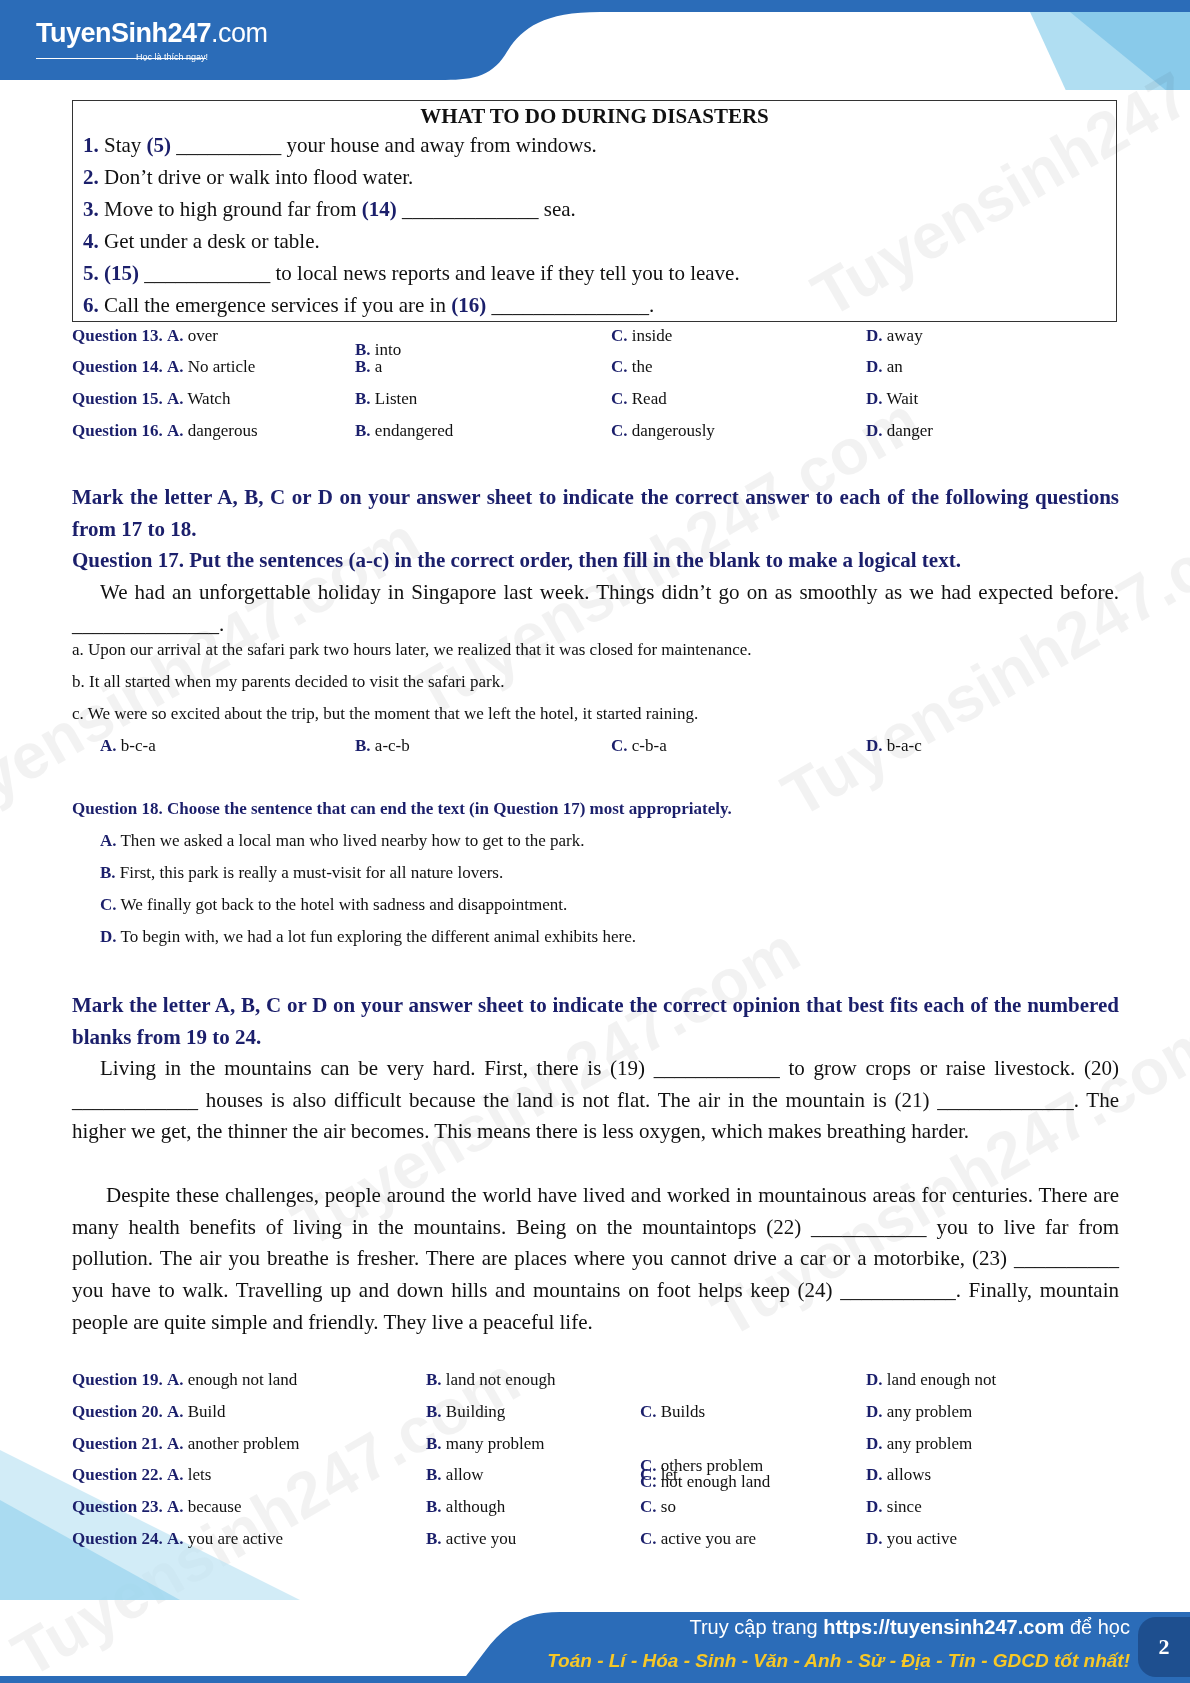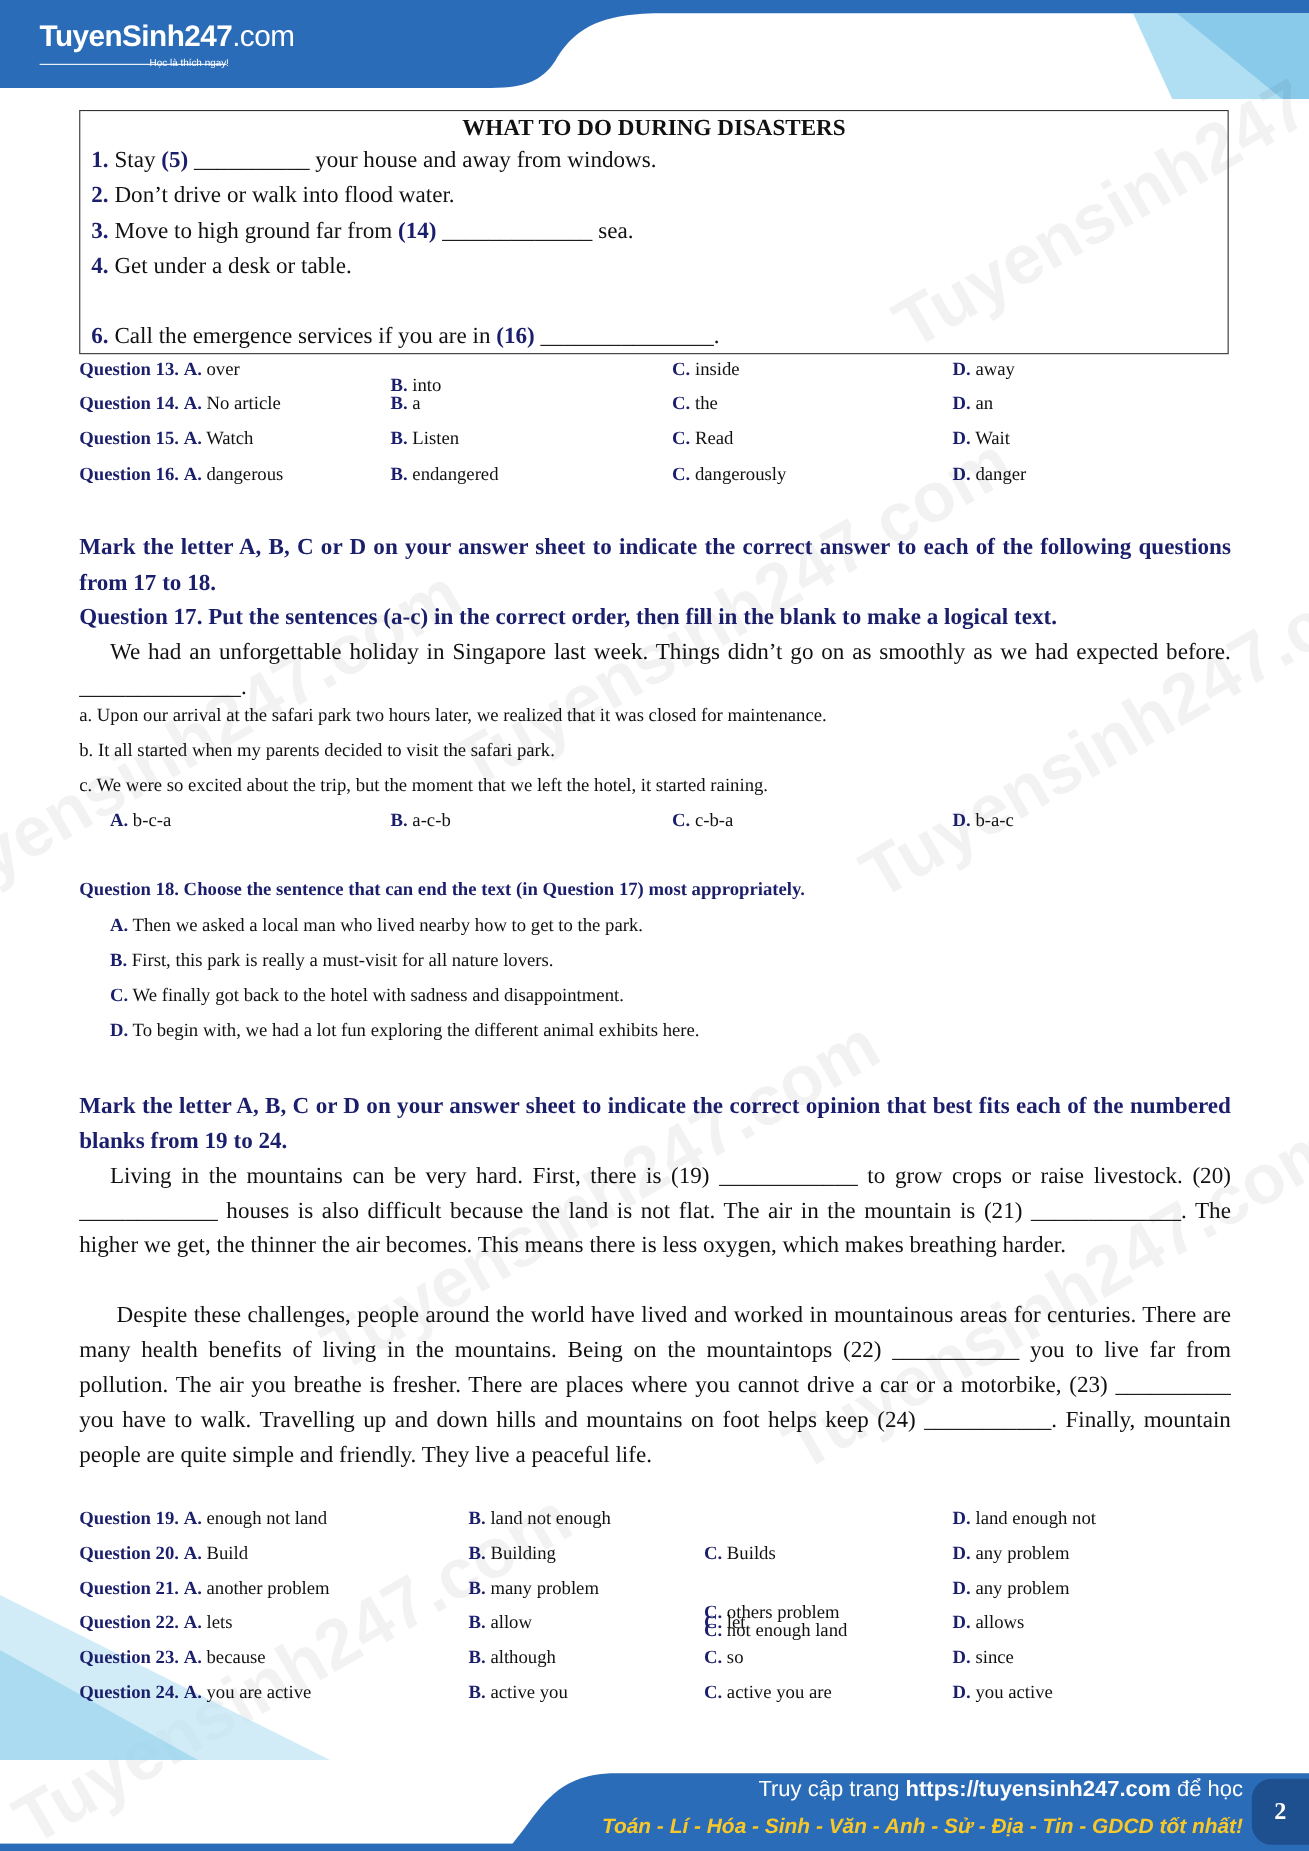--- a/index.html
+++ b/index.html
@@ -52,20 +52,21 @@
   <polygon points="0,30 0,180 300,180" fill="#bfe4f4" opacity="0.7"></polygon>
   <polygon points="0,80 0,180 180,180" fill="#8fd0ec" opacity="0.6"></polygon>
 </svg>
 
 <div class="box">
   <div class="box-title">WHAT TO DO DURING DISASTERS</div>
   <div class="line-row" style="top:32px;"><span class="navy">1.</span> <span>Stay </span><span class="navy">(5)</span><span> __________ your house and away from windows.</span></div>
   <div class="line-row" style="top:64px;"><span class="navy">2.</span> <span>Don’t drive or walk into flood water.</span></div>
   <div class="line-row" style="top:96px;"><span class="navy">3.</span> <span>Move to high ground far from </span><span class="navy">(14)</span><span> _____________ sea.</span></div>
   <div class="line-row" style="top:128px;"><span class="navy">4.</span> <span>Get under a desk or table.</span></div>
+  <div class="line-row" style="top:160px;"><span class="navy">5.</span> <span class="navy">(15)</span><span> ____________ to local news reports and leave if they tell you to leave.</span></div>
   <div class="line-row" style="top:192px;"><span class="navy">6.</span> <span>Call the emergence services if you are in </span><span class="navy">(16)</span><span> _______________.</span></div>
 </div>
 
 <div>
   <div class="row" style="left:72px;top:326px;"><span class="navy">Question 13.</span> <span class="navy">A.</span> <span>over</span></div>
   <div class="row" style="left:355px;top:326px;margin-top:14px;"><span class="navy">B.</span> <span>into</span></div>
   <div class="row" style="left:611px;top:326px;"><span class="navy">C.</span> <span>inside</span></div>
   <div class="row" style="left:866px;top:326px;"><span class="navy">D.</span> <span>away</span></div>
 
   <div class="row" style="left:72px;top:357px;"><span class="navy">Question 14.</span> <span class="navy">A.</span> <span>No article</span></div>

